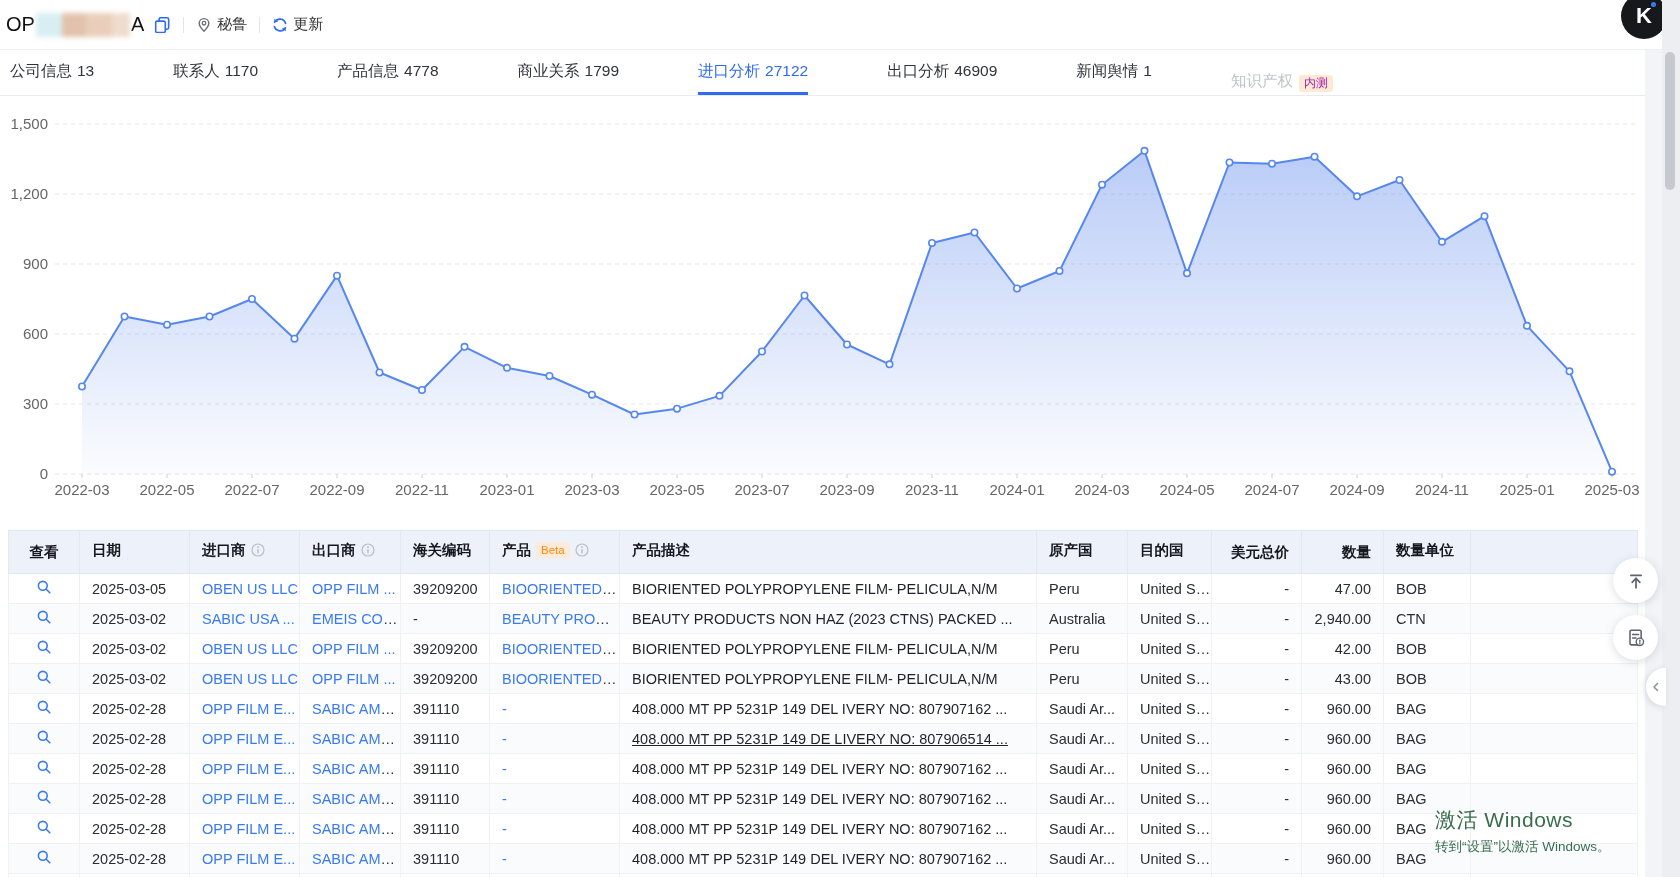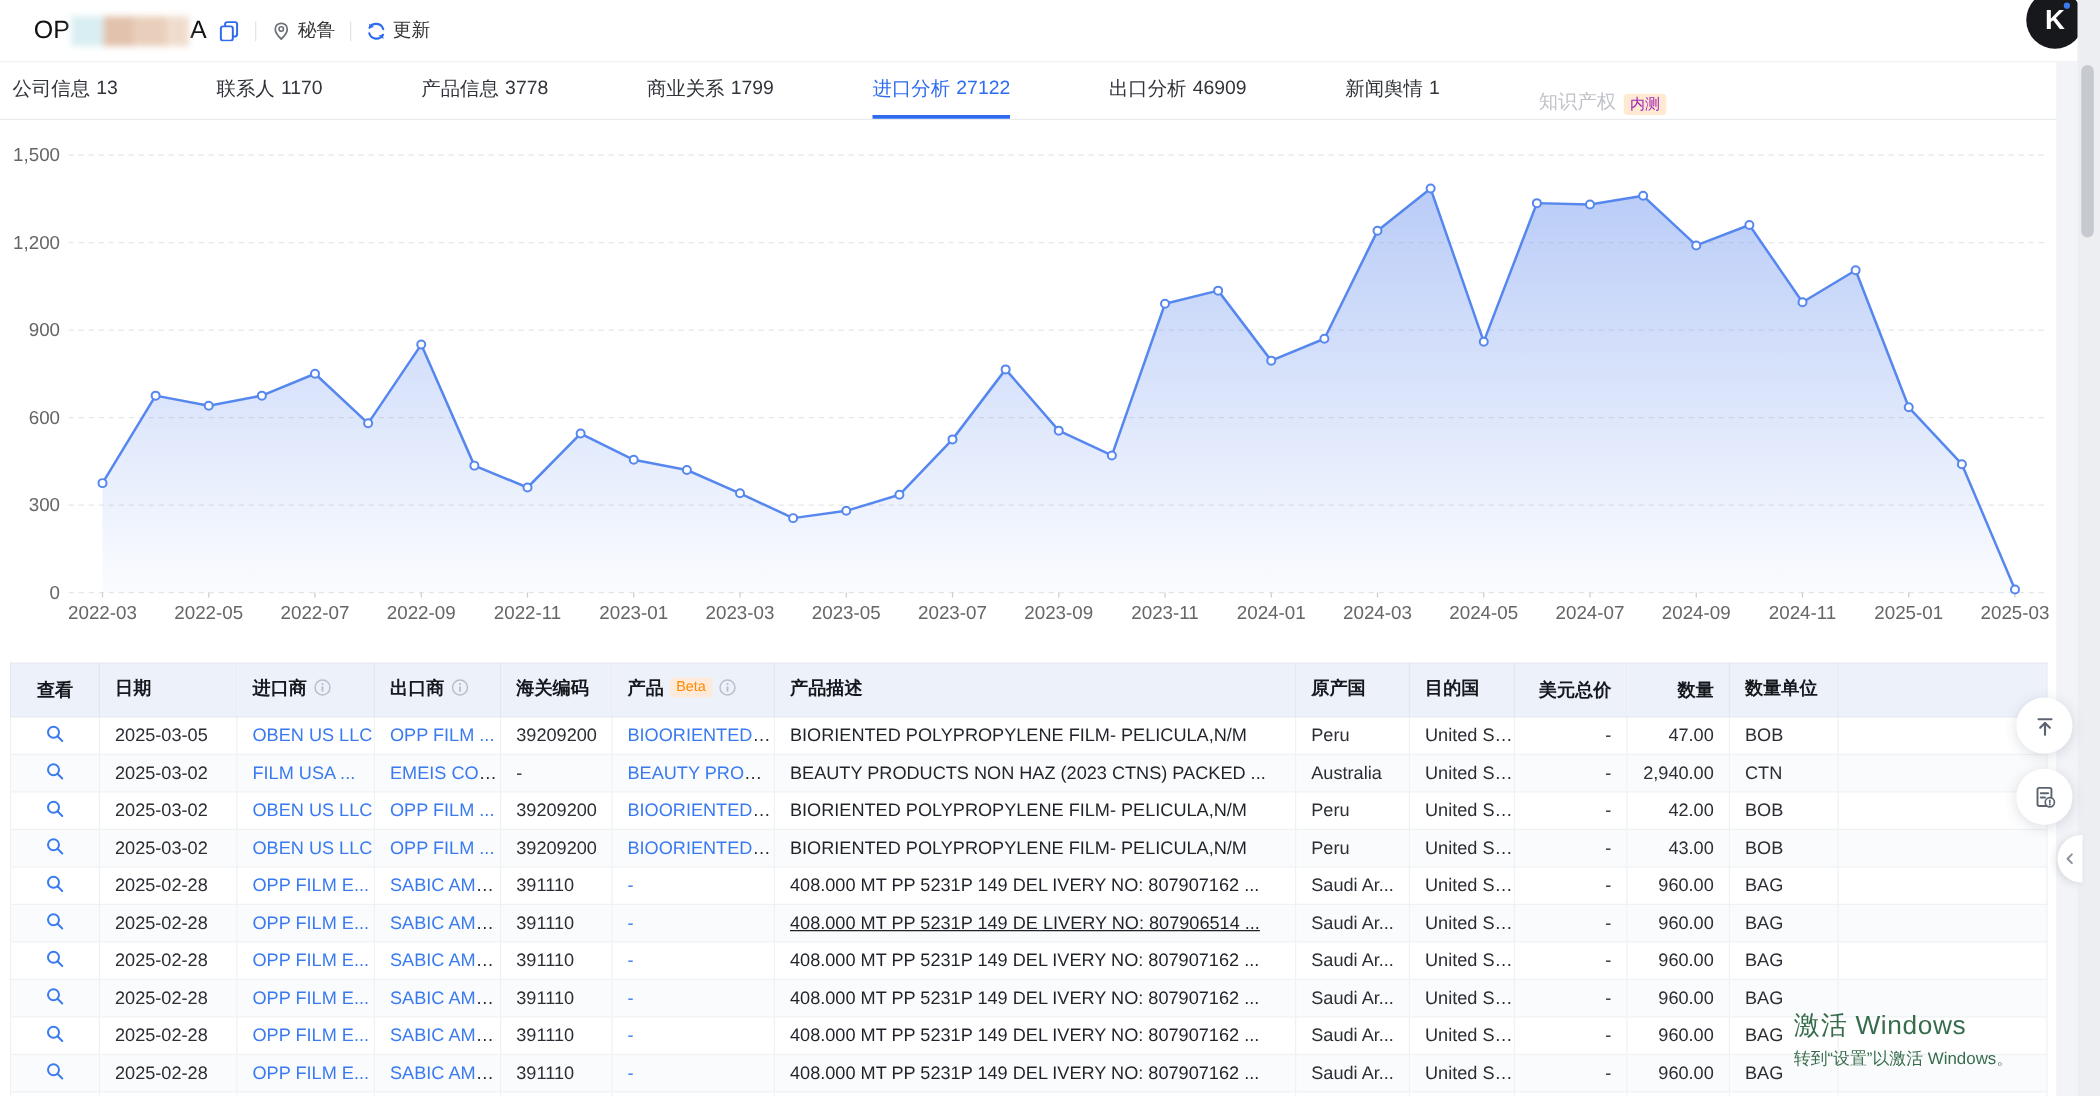--- a/index.html
+++ b/index.html
@@ -4,21 +4,21 @@
 <style>
   html,body{margin:0;padding:0;}
   body{
     width:1680px;height:877px;overflow:hidden;position:relative;
     background:#ffffff;
     font-family:"Liberation Sans","DejaVu Sans",sans-serif;
     -webkit-font-smoothing:antialiased;
   }
   
   .topbar{position:absolute;left:0;top:0;width:1680px;height:50px;background:#fff;
-          display:flex;align-items:center;padding-left:27px;box-sizing:border-box;border-bottom:1px solid #eef0f3;}
+          display:flex;align-items:center;padding-left:6px;box-sizing:border-box;border-bottom:1px solid #eef0f3;}
   .company-title{display:flex;align-items:center;font-size:20px;color:#111;font-weight:500;}
   .redact{display:inline-flex;height:24px;margin:0 1px;filter:blur(2.5px);}
   .redact i{display:block;height:24px;}
   .r1{width:26px;background:#d9eef2;}
   .r2{width:24px;background:#e2c2ac;}
   .r3{width:26px;background:#e9cfbb;}
   .r4{width:18px;background:#efdccd;}
   .icon-btn{display:inline-flex;align-items:center;justify-content:center;margin-left:10px;cursor:pointer;}
   .vsep{width:1px;height:16px;background:#e2e4e8;margin:0 12px;}
   .tool-item{display:flex;align-items:center;font-size:15px;color:#333;cursor:pointer;}
@@ -120,21 +120,21 @@
     <div class="tab">
       <span>公司信息</span>
       <span class="cnt">13</span>
     </div>
     <div class="tab">
       <span>联系人</span>
       <span class="cnt">1170</span>
     </div>
     <div class="tab">
       <span>产品信息</span>
-      <span class="cnt">3778</span>
+      <span class="cnt">4778</span>
     </div>
     <div class="tab">
       <span>商业关系</span>
       <span class="cnt">1799</span>
     </div>
     <div class="tab active">
       <span>进口分析</span>
       <span class="cnt">27122</span>
     </div>
     <div class="tab">
@@ -375,21 +375,21 @@
           <td></td>
         </tr>
         <tr class="alt">
           <td class="al-center"><span class="view-btn">
               <svg width="16" height="16" viewBox="0 0 16 16">
                 <circle cx="6.8" cy="6.8" r="4.4" fill="none" stroke="#3a7af0" stroke-width="1.6"></circle>
                 <line x1="10.2" y1="10.2" x2="13.8" y2="13.8" stroke="#3a7af0" stroke-width="1.6" stroke-linecap="round"></line>
               </svg>
             </span></td>
           <td>2025-03-02</td>
-          <td><span class="cell-link">FILM USA ...</span></td>
+          <td><span class="cell-link">SABIC USA ...</span></td>
           <td><span class="cell-link">EMEIS COS...</span></td>
           <td>-</td>
           <td><span class="cell-link">BEAUTY PRODUCT</span></td>
           <td style="color: rgb(31, 35, 41);">BEAUTY PRODUCTS NON HAZ (2023 CTNS) PACKED ...</td>
           <td>Australia</td>
           <td>United St...</td>
           <td class="al-right">-</td>
           <td class="al-right">2,940.00</td>
           <td>CTN</td>
           <td></td>

